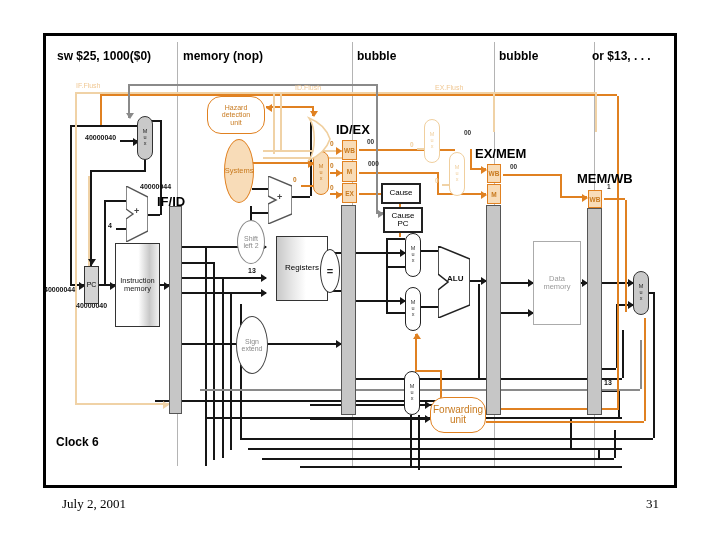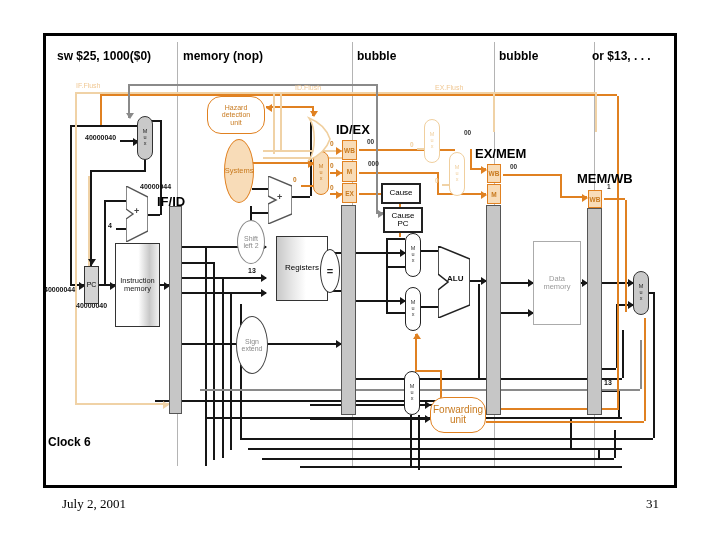--- a/index.html
+++ b/index.html
@@ -357,16 +357,16 @@
   </svg>
   <div class="plus" style="left:134px;top:206px">+</div>
   <svg class="shape" style="left:268px;top:176px" width="24" height="48">
     <polygon points="0,0 24,10 24,38 0,48 0,28 8,24 0,20" fill="#fff" stroke="#555" stroke-width="1.4"></polygon>
   </svg>
   <div class="plus" style="left:277px;top:192px">+</div>
   <svg class="shape" style="left:306px;top:116px" width="26" height="46">
     <path d="M3,2 C10,12 10,34 3,44 C13,40 21,32 24,23 C21,14 13,6 3,2 Z" fill="#fff" stroke="#f0cf9e" stroke-width="1.6"></path>
   </svg>
 
-  <div class="clock" style="left:48px;top:435px">Clock 6</div>
+  <div class="clock" style="left:56px;top:435px">Clock 6</div>
   <div class="footer" style="left:62px;top:496px">July 2, 2001</div>
   <div class="footer" style="left:646px;top:496px">31</div>
 </div>
 
 </body></html>

